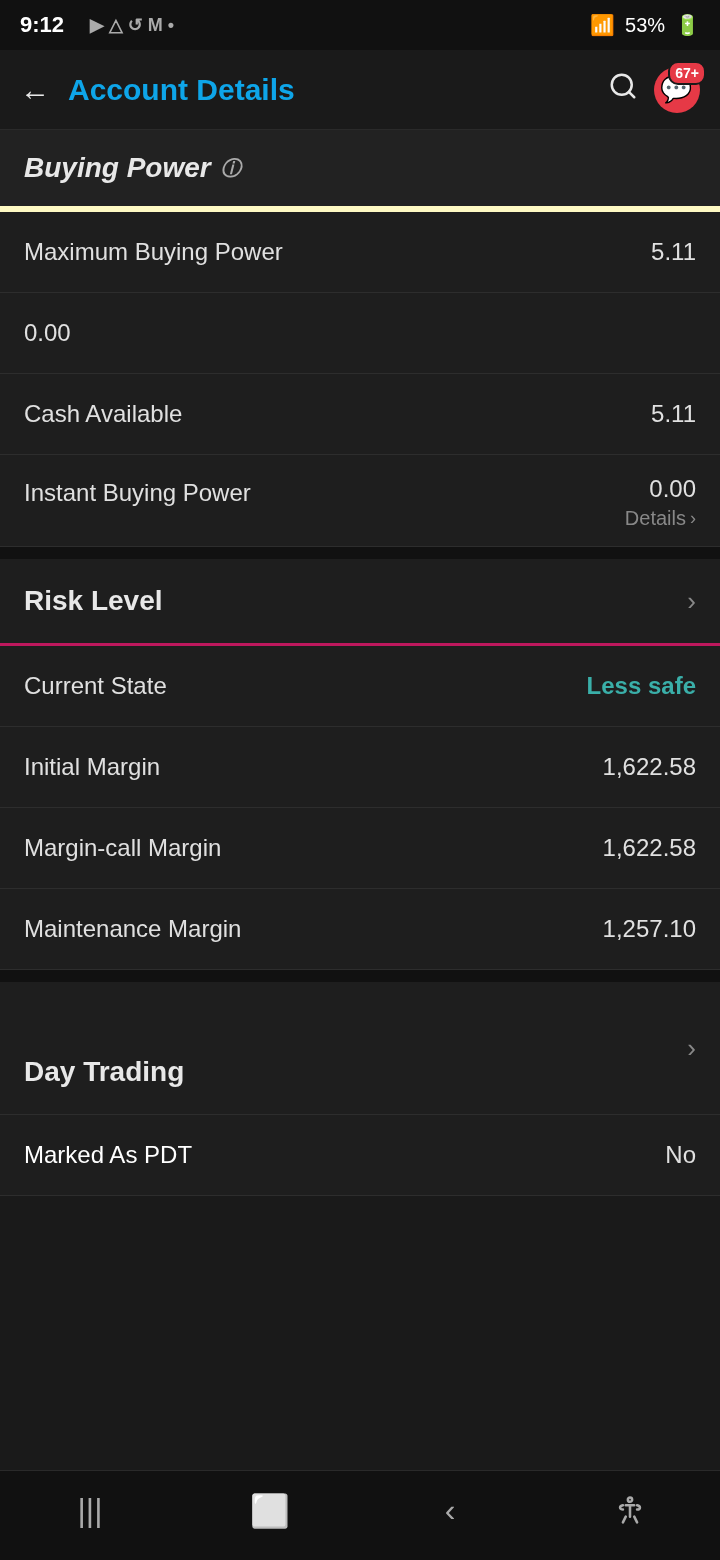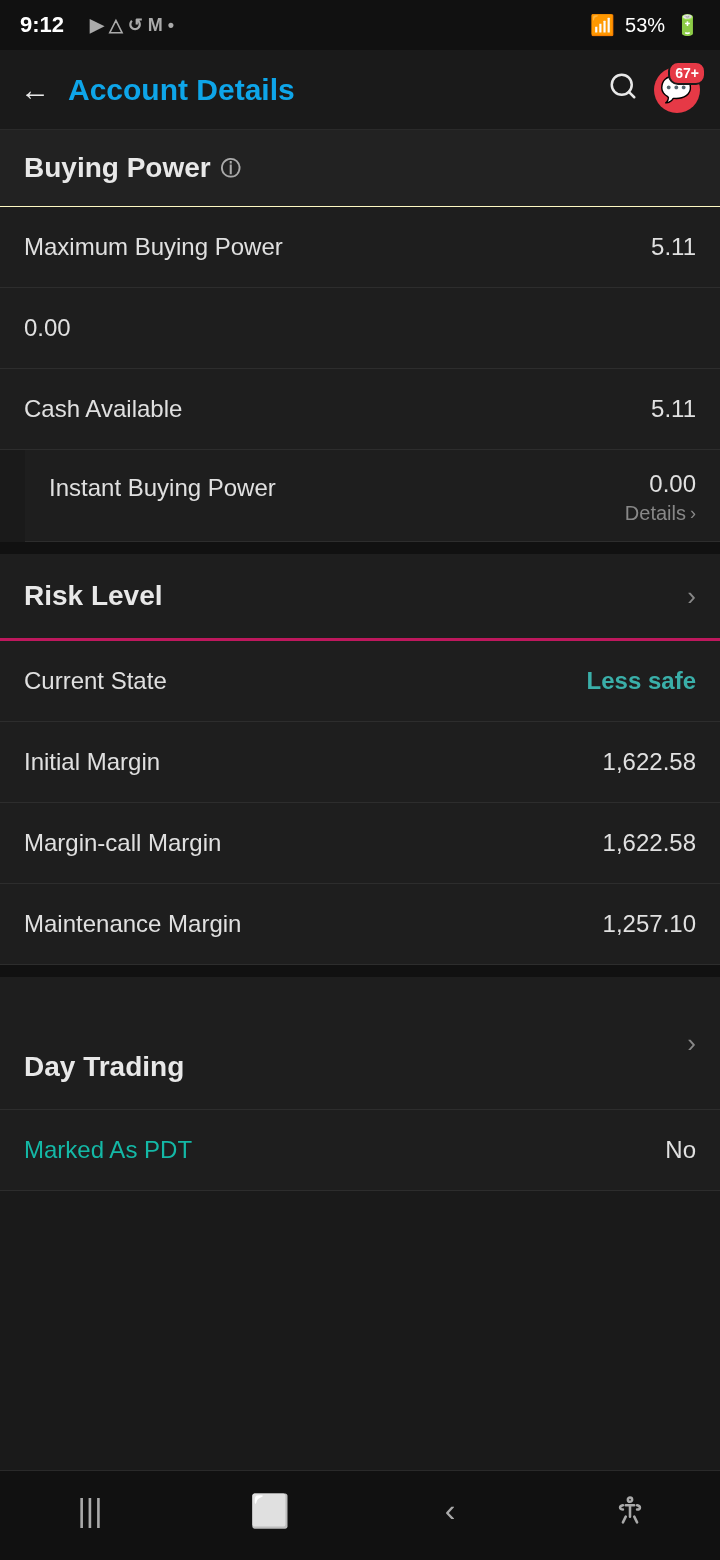--- a/index.html
+++ b/index.html
@@ -117,24 +117,25 @@
     
     .content {
       flex: 1;
       overflow-y: auto;
     }
 
     
     .section-header {
       background: #222;
       padding: 22px 24px;
-      border-bottom: 1px solid #fef9c3;
-      display: flex;
-      align-items: center;
-      justify-content: space-between;
+      border-bottom: 6px solid #fef9c3;
+      display: flex;
+      align-items: center;
+      justify-content: space-between;
+      font-style: italic;
     }
     .section-header-title {
       font-size: 28px;
       font-weight: 700;
       color: #e8e8e8;
       display: flex;
       align-items: center;
       gap: 10px;
     }
     .info-icon {
@@ -172,21 +173,20 @@
     }
 
     
     .instant-row {
       background: #1e1e1e;
       padding: 20px 24px 16px 24px;
       border-bottom: 1px solid #2d2d2d;
       display: flex;
       justify-content: space-between;
       align-items: flex-start;
-      margin-left: 25px;
     }
     .instant-label {
       font-size: 24px;
       font-weight: 500;
       color: #e0e0e0;
       padding-top: 4px;
     }
     .instant-right {
       display: flex;
       flex-direction: column;
@@ -254,21 +254,21 @@
       background: #1e1e1e;
       display: flex;
       align-items: center;
       justify-content: space-between;
       padding: 26px 24px;
       border-bottom: 1px solid #2d2d2d;
     }
     .pdt-label {
       font-size: 24px;
       font-weight: 500;
-      color: #14b8a6;
+      color: #ffffff;
     }
     .pdt-value {
       font-size: 24px;
       font-weight: 500;
       color: #e0e0e0;
     }
 
     
     .nav-bar {
       background: #111;

